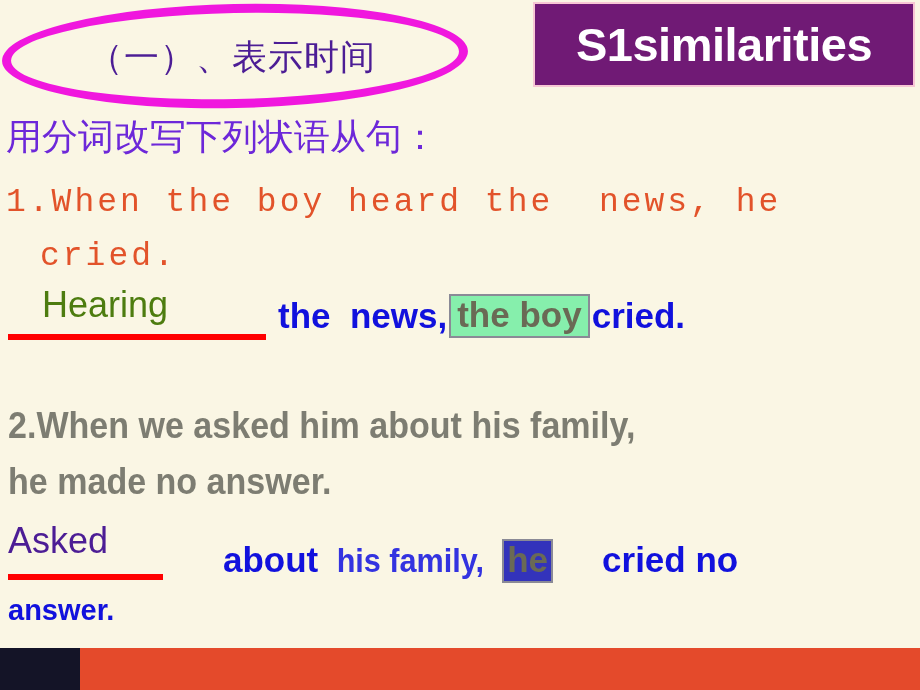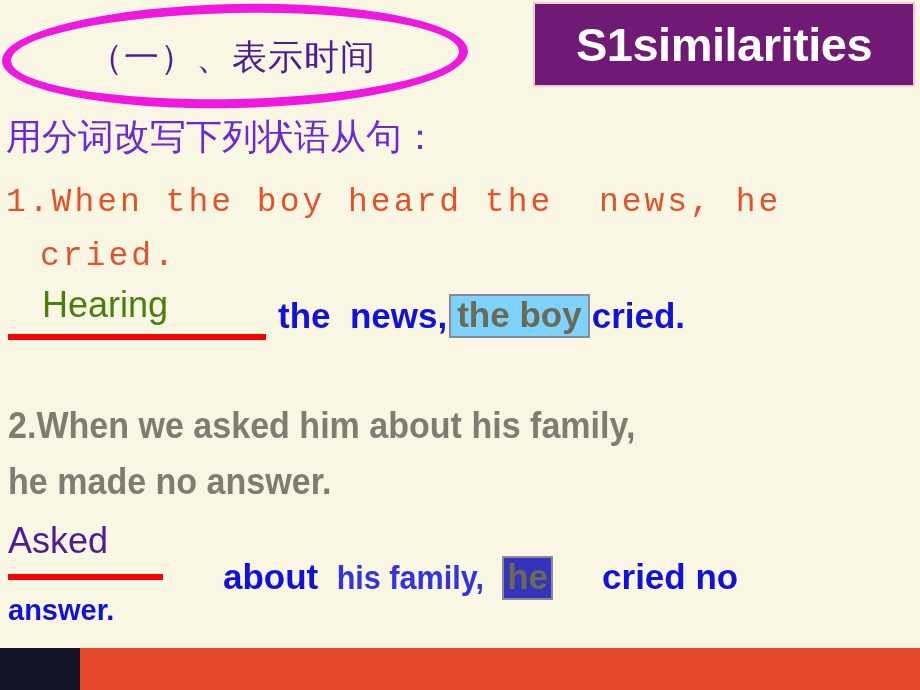--- a/index.html
+++ b/index.html
@@ -126,21 +126,21 @@
   }
   #a1-rest .blue {
     color: #1111DD;
     font-family: "Liberation Sans", sans-serif;
     font-size: 35px;
     font-weight: bold;
     white-space: pre;
   }
   #a1-hl {
     display: inline-block;
-    background: #7dd3fc;
+    background: #86efac;
     border: 2px solid #8A8A96;
     color: #6A6A55;
     font-family: "Liberation Sans", sans-serif;
     font-size: 35px;
     font-weight: bold;
     padding: 1px 6px 3px 6px;
     line-height: 1.02;
     margin: 0 2px;
     box-sizing: border-box;
     white-space: pre;
@@ -208,21 +208,21 @@
   #a2-hl {
     display: inline-block;
     background: #3333BB;
     border: 2px solid #8A8A96;
     color: #6A6A55;
     font-family: "Liberation Sans", sans-serif;
     font-size: 35px;
     font-weight: bold;
     padding: 1px 3px 3px 3px;
     line-height: 1.02;
-    margin: 17px 1px;
+    margin: 0 1px;
     box-sizing: border-box;
     white-space: pre;
   }
   #a2-tail {
     position: absolute;
     left: 8px;
     top: 594px;
     color: #1111DD;
     font-family: "Liberation Sans", sans-serif;
     font-size: 29px;

